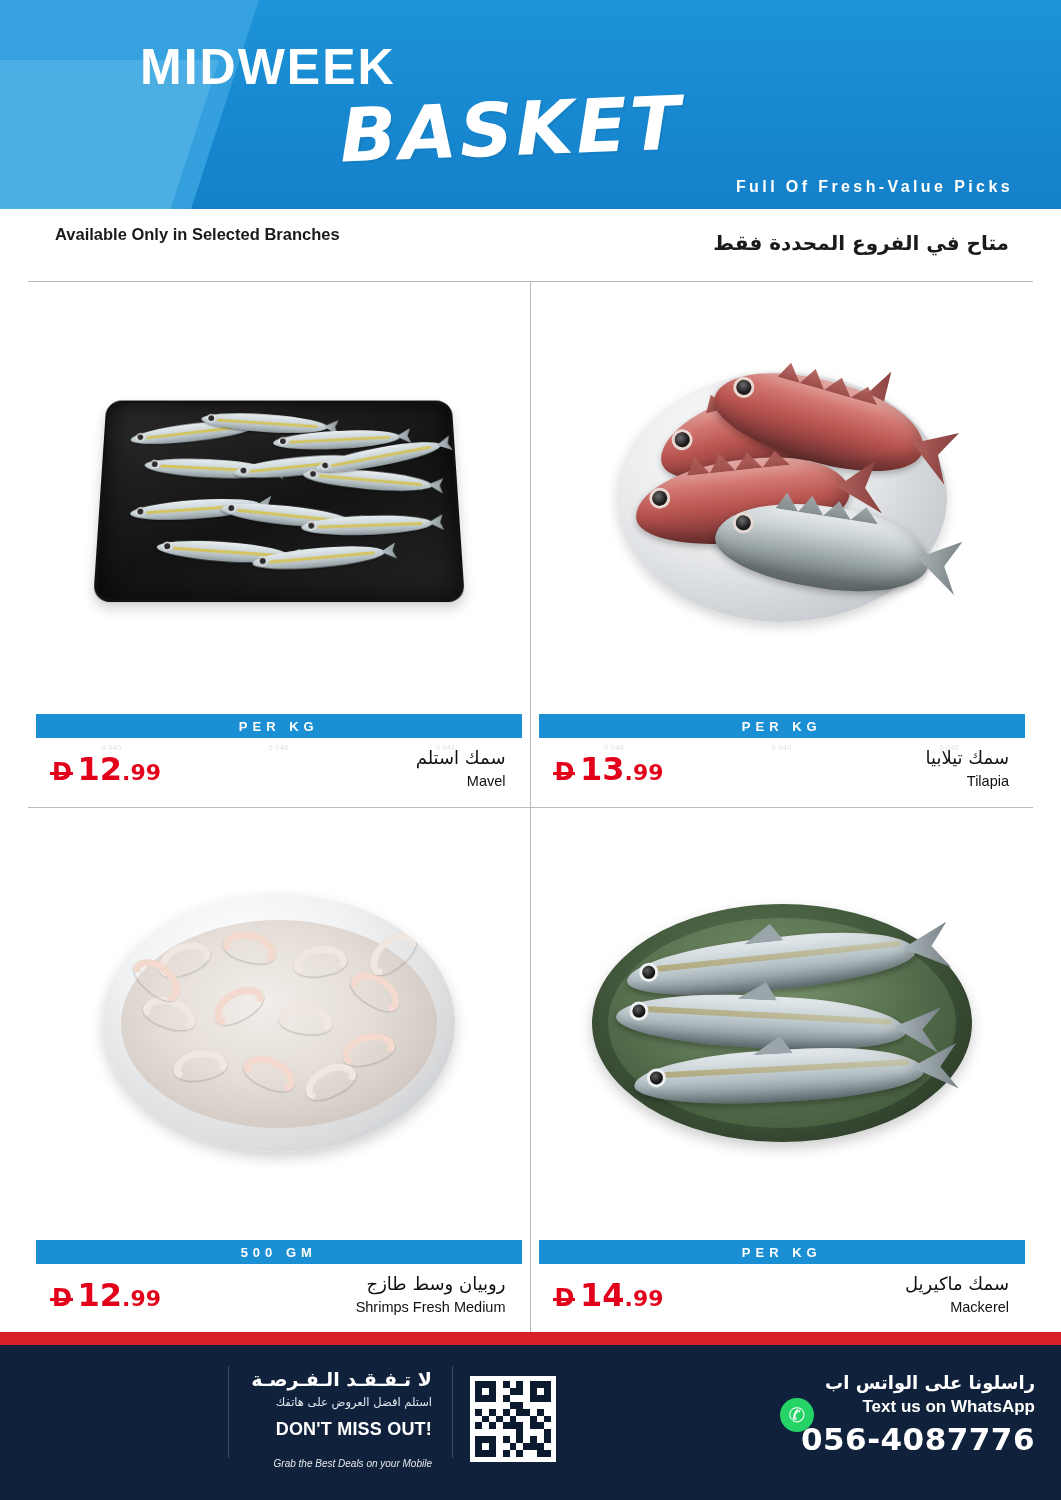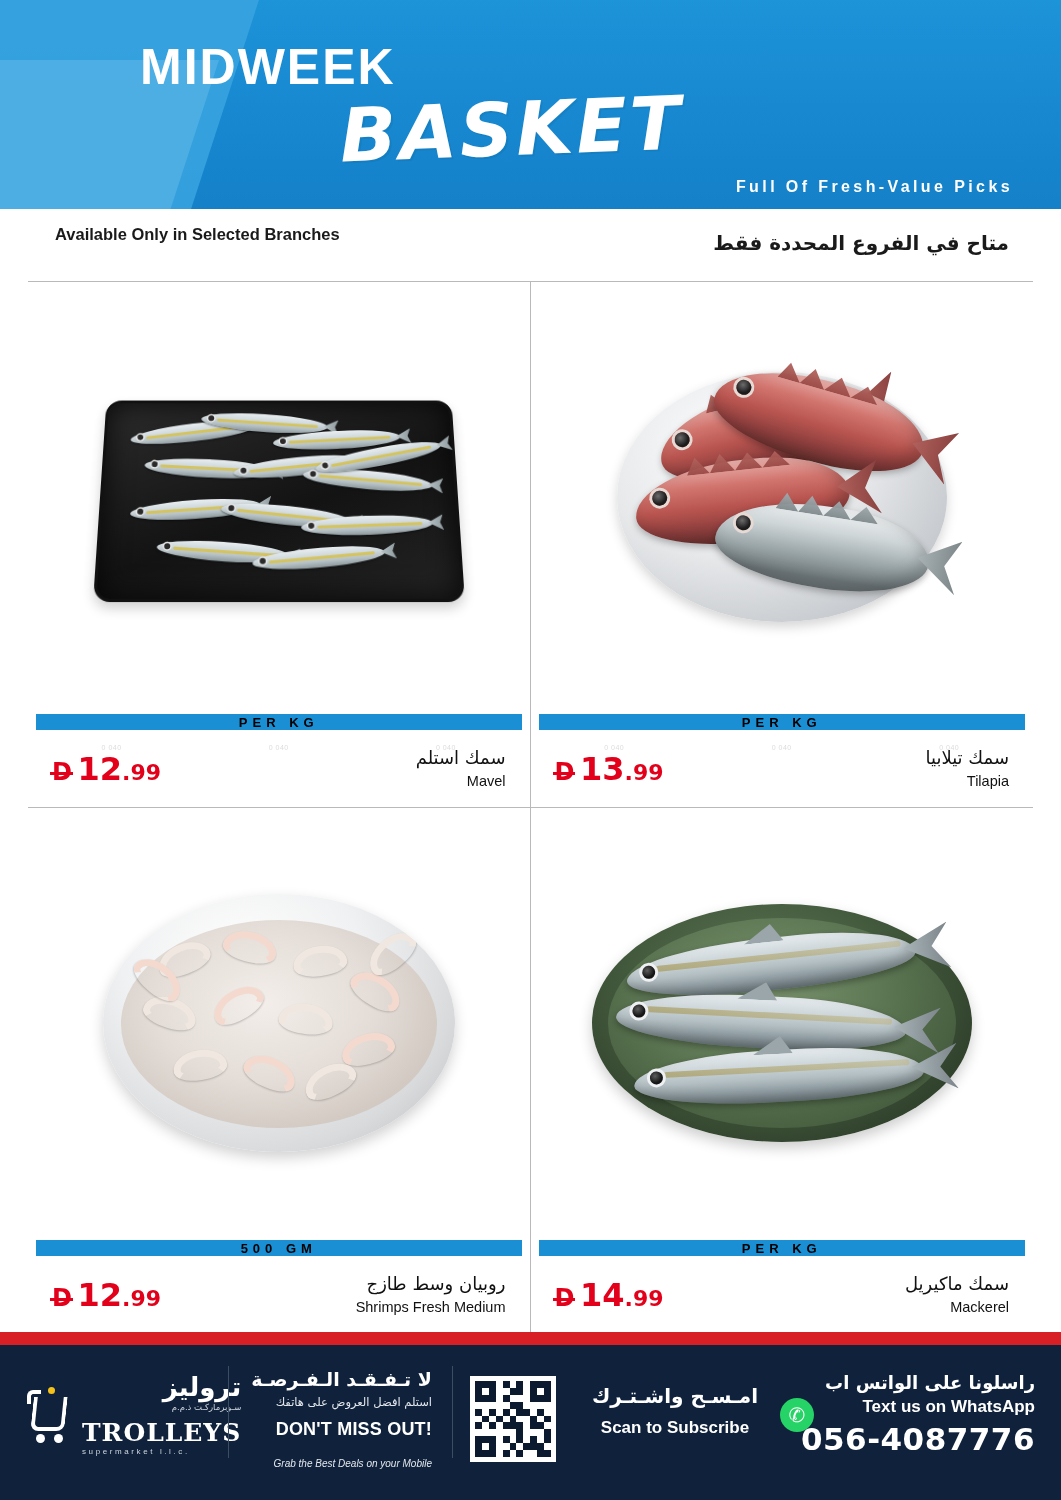--- a/index.html
+++ b/index.html
@@ -112,23 +112,23 @@
   }
   .img-area {
     position: relative;
     height: 430px;
     display: flex;
     align-items: center;
     justify-content: center;
   }
   .unit-bar {
     position: absolute; left: 8px; right: 8px; top: 432px;
-    height: 16px;
+    height: 24px;
     background: #1b8fd4;
-    color: #000000;
+    color: #ffffff;
     font-size: 13px;
     font-weight: bold;
     letter-spacing: 5px;
     display: flex;
     align-items: center;
     justify-content: center;
   }
   .price-row {
     position: absolute; left: 0; right: 0; top: 462px;
     height: 62px;
@@ -679,35 +679,20 @@
           </div>
         </div>
       </div>
     </div>
   </div>
 
   <div class="footer">
     <div class="footer-red"></div>
     <div class="footer-dark"></div>
 
-    <div class="brand">
-      <div class="brand-mark">
-        <span class="handle"></span>
-        <span class="cart"></span>
-        <span class="wheel1"></span>
-        <span class="wheel2"></span>
-        <span class="dot"></span>
-      </div>
-      <div class="brand-text">
-        <div class="brand-ar">تروليز</div>
-        <div class="brand-ar-sub">سـوبرماركـت ذ.م.م</div>
-        <div class="brand-en">TROLLEYS</div>
-        <div class="brand-en-sub">supermarket l.l.c.</div>
-      </div>
-    </div>
 
     <div class="divider-v" style="left:228px;"></div>
 
     <div class="miss">
       <div class="miss-ar">لا تـفـقـد الـفـرصـة</div>
       <div class="miss-ar-sub">استلم افضل العروض على هاتفك</div>
       <div class="miss-en">DON'T MISS OUT!</div>
       <div class="miss-en-sub">Grab the Best Deals on your Mobile</div>
     </div>
 
@@ -832,24 +817,20 @@
           <i class="on"></i>
           <i></i>
           <i class="on"></i>
           <i></i>
           <i></i>
           <i class="on"></i>
           <i class="on"></i>
       </div>
     </div>
 
-    <div class="scan">
-      <div class="scan-ar">امـسـح واشـتـرك</div>
-      <div class="scan-en">Scan to Subscribe</div>
-    </div>
 
     <div class="wa-icon">✆</div>
 
     <div class="wa-block">
       <div class="wa-ar">راسلونا على الواتس اب</div>
       <div class="wa-en">Text us on WhatsApp</div>
       <div class="wa-num">056-4087776</div>
     </div>
   </div>
 

